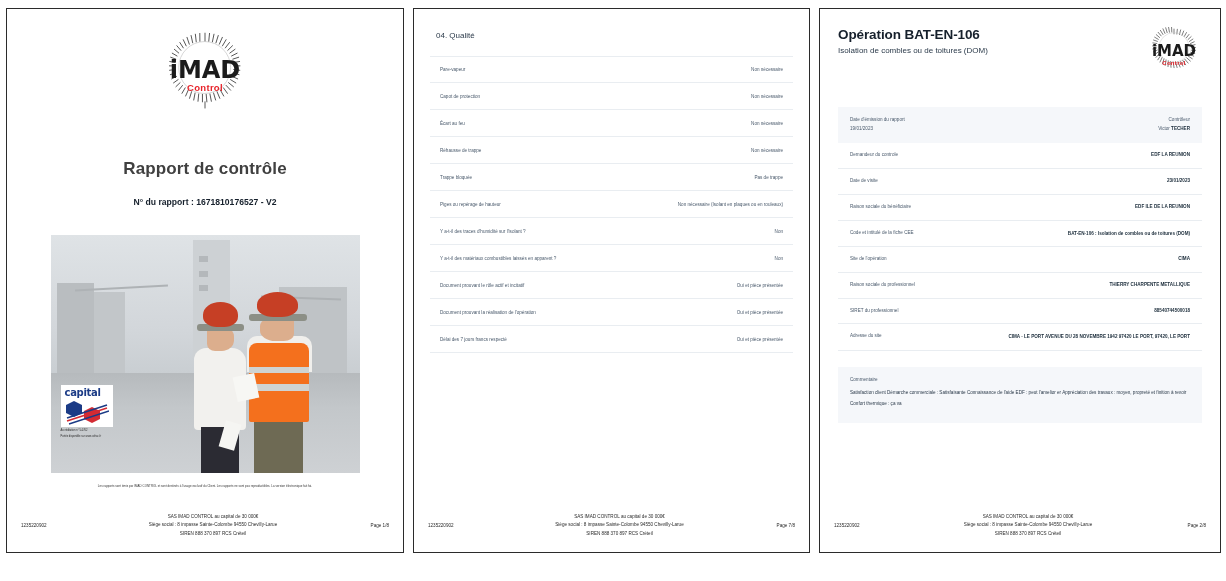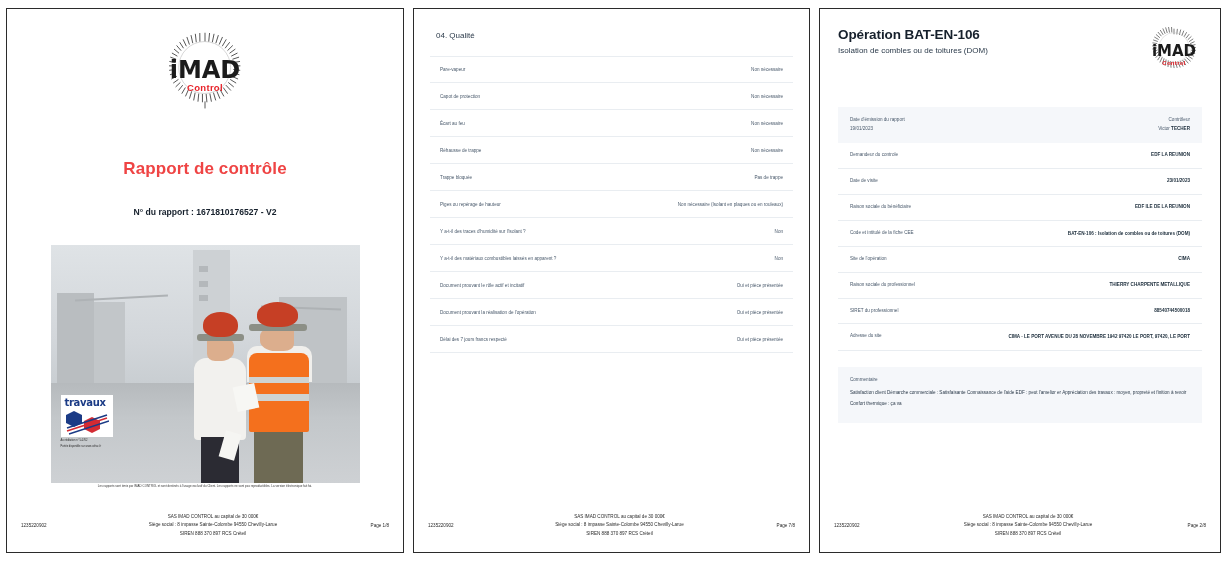--- a/index.html
+++ b/index.html
@@ -46,25 +46,25 @@
   .logo-imad {
     font-size: 24px; font-weight: 700; letter-spacing: 0px;
     color: #1b1b1b; font-family: "DejaVu Sans", sans-serif;
   }
   .logo-control {
     font-size: 9.5px; font-weight: 700; color: #e8232a;
     letter-spacing: .3px; margin-top: 1px;
   }
   .p1-title {
     text-align: center; margin-top: 40px;
-    font-size: 17px; font-weight: 700; color: #ef4444;
+    font-size: 17px; font-weight: 700; color: #404040;
     letter-spacing: .1px;
   }
   .p1-sub {
-    text-align: center; margin-top: 28px;
+    text-align: center; margin-top: 18px;
     font-size: 8.6px; font-weight: 700; color: #16202c;
   }
   .photo {
     position: relative;
     margin: 28px auto 0 auto;
     width: 309px; height: 238px;
     overflow: hidden;
     background: linear-gradient(180deg,#d5d9dc 0%,#c8ccd0 42%,#b9bdc1 60%,#c4c7ca 100%);
   }
   .sky { position:absolute; left:0; top:0; width:100%; height:58%;
@@ -313,21 +313,21 @@
               <b style="top:52%"></b>
             </div>
           <div class="wr-head"></div>
             <div class="wr-brim"></div>
             <div class="wr-helmet"></div>
           <div class="wr-paper"></div>
         </div>
 
         <div class="cofrac">
           <div class="cofrac-box">
-            <div class="cofrac-word">travaux</div>
+            <div class="cofrac-word">capital</div>
             <div class="cofrac-mark">
               <svg viewBox="0 0 44 26">
                 <polygon points="9,2 17,6 17,14 9,18 1,14 1,6" fill="#1b3b86"></polygon>
                 <polygon points="27,8 35,12 35,20 27,24 19,20 19,12" fill="#d32b33"></polygon>
                 <path d="M2 19 L42 6" stroke="#1b3b86" stroke-width="1.6" fill="none"></path>
                 <path d="M2 22 L42 9" stroke="#d32b33" stroke-width="1.6" fill="none"></path>
                 <path d="M4 25 L44 12" stroke="#1b3b86" stroke-width="1.4" fill="none"></path>
               </svg>
             </div>
           </div>

